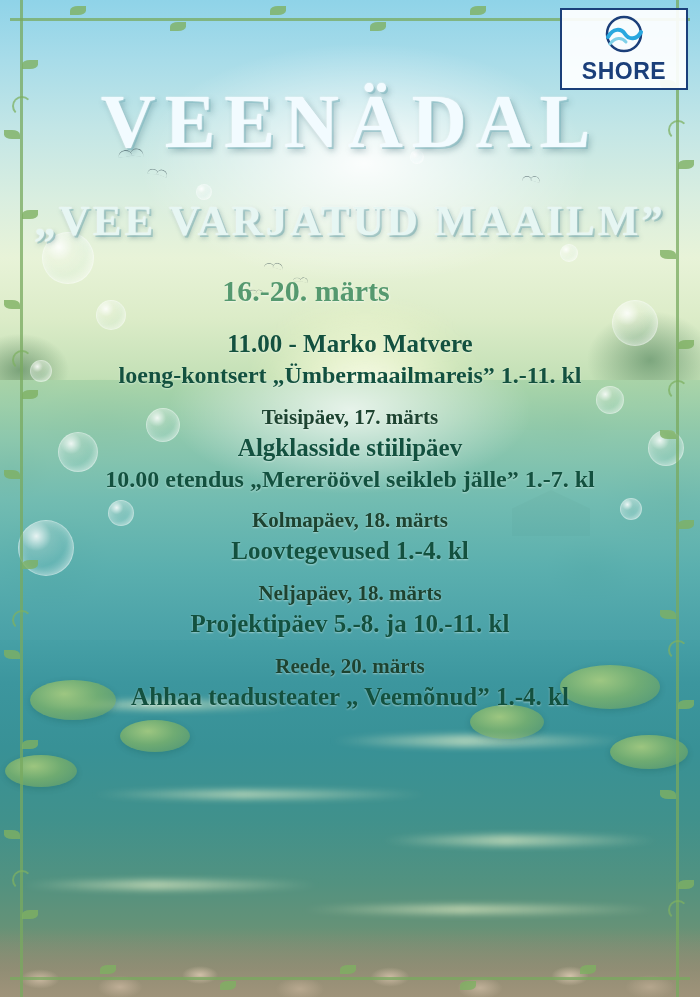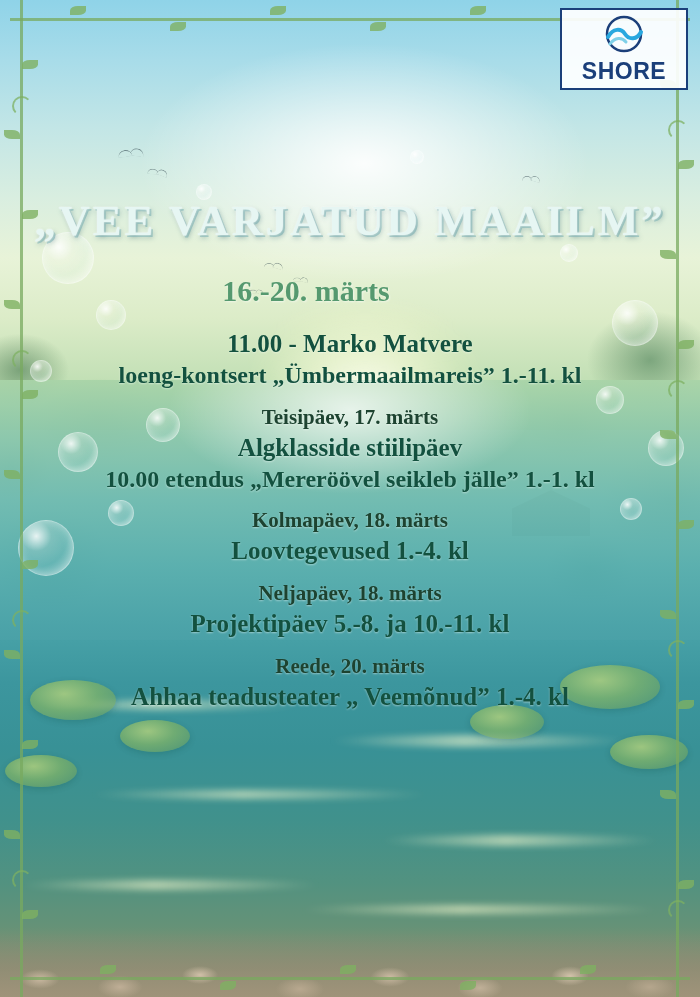--- a/index.html
+++ b/index.html
@@ -382,34 +382,35 @@
   <div class="logo-box">
     <svg class="logo-mark" viewBox="0 0 46 40">
       <circle cx="23" cy="19" r="17" fill="none" stroke="#1b3f7a" stroke-width="2.5"></circle>
       <path d="M7 22 C12 13, 20 13, 24 19 C28 25, 36 25, 40 17" fill="none" stroke="#29a8df" stroke-width="4" stroke-linecap="round"></path>
       <path d="M9 29 C14 22, 21 22, 25 27" fill="none" stroke="#7ed0e8" stroke-width="3" stroke-linecap="round"></path>
     </svg>
     <div class="logo-text">SHORE</div>
   </div>
 
   <div class="content">
+    <div class="title">VEENÄDAL</div>
     <div class="subtitle">„VEE VARJATUD MAAILM”</div>
     <div class="daterange">16.-20. märts</div>
 
     <div class="schedule">
 
       <div class="block">
         <p class="event">11.00 - Marko Matvere</p>
         <p class="event wide">loeng-kontsert „Ümbermaailmareis” 1.-11. kl</p>
       </div>
 
       <div class="block">
         <p class="day-label">Teisipäev, 17. märts</p>
         <p class="event">Algklasside stiilipäev</p>
-        <p class="event wide">10.00 etendus „Mereröövel seikleb jälle” 1.-1. kl</p>
+        <p class="event wide">10.00 etendus „Mereröövel seikleb jälle” 1.-7. kl</p>
       </div>
 
       <div class="block">
         <p class="day-label">Kolmapäev, 18. märts</p>
         <p class="event">Loovtegevused 1.-4. kl</p>
       </div>
 
       <div class="block">
         <p class="day-label">Neljapäev, 18. märts</p>
         <p class="event">Projektipäev  5.-8. ja 10.-11. kl</p>

